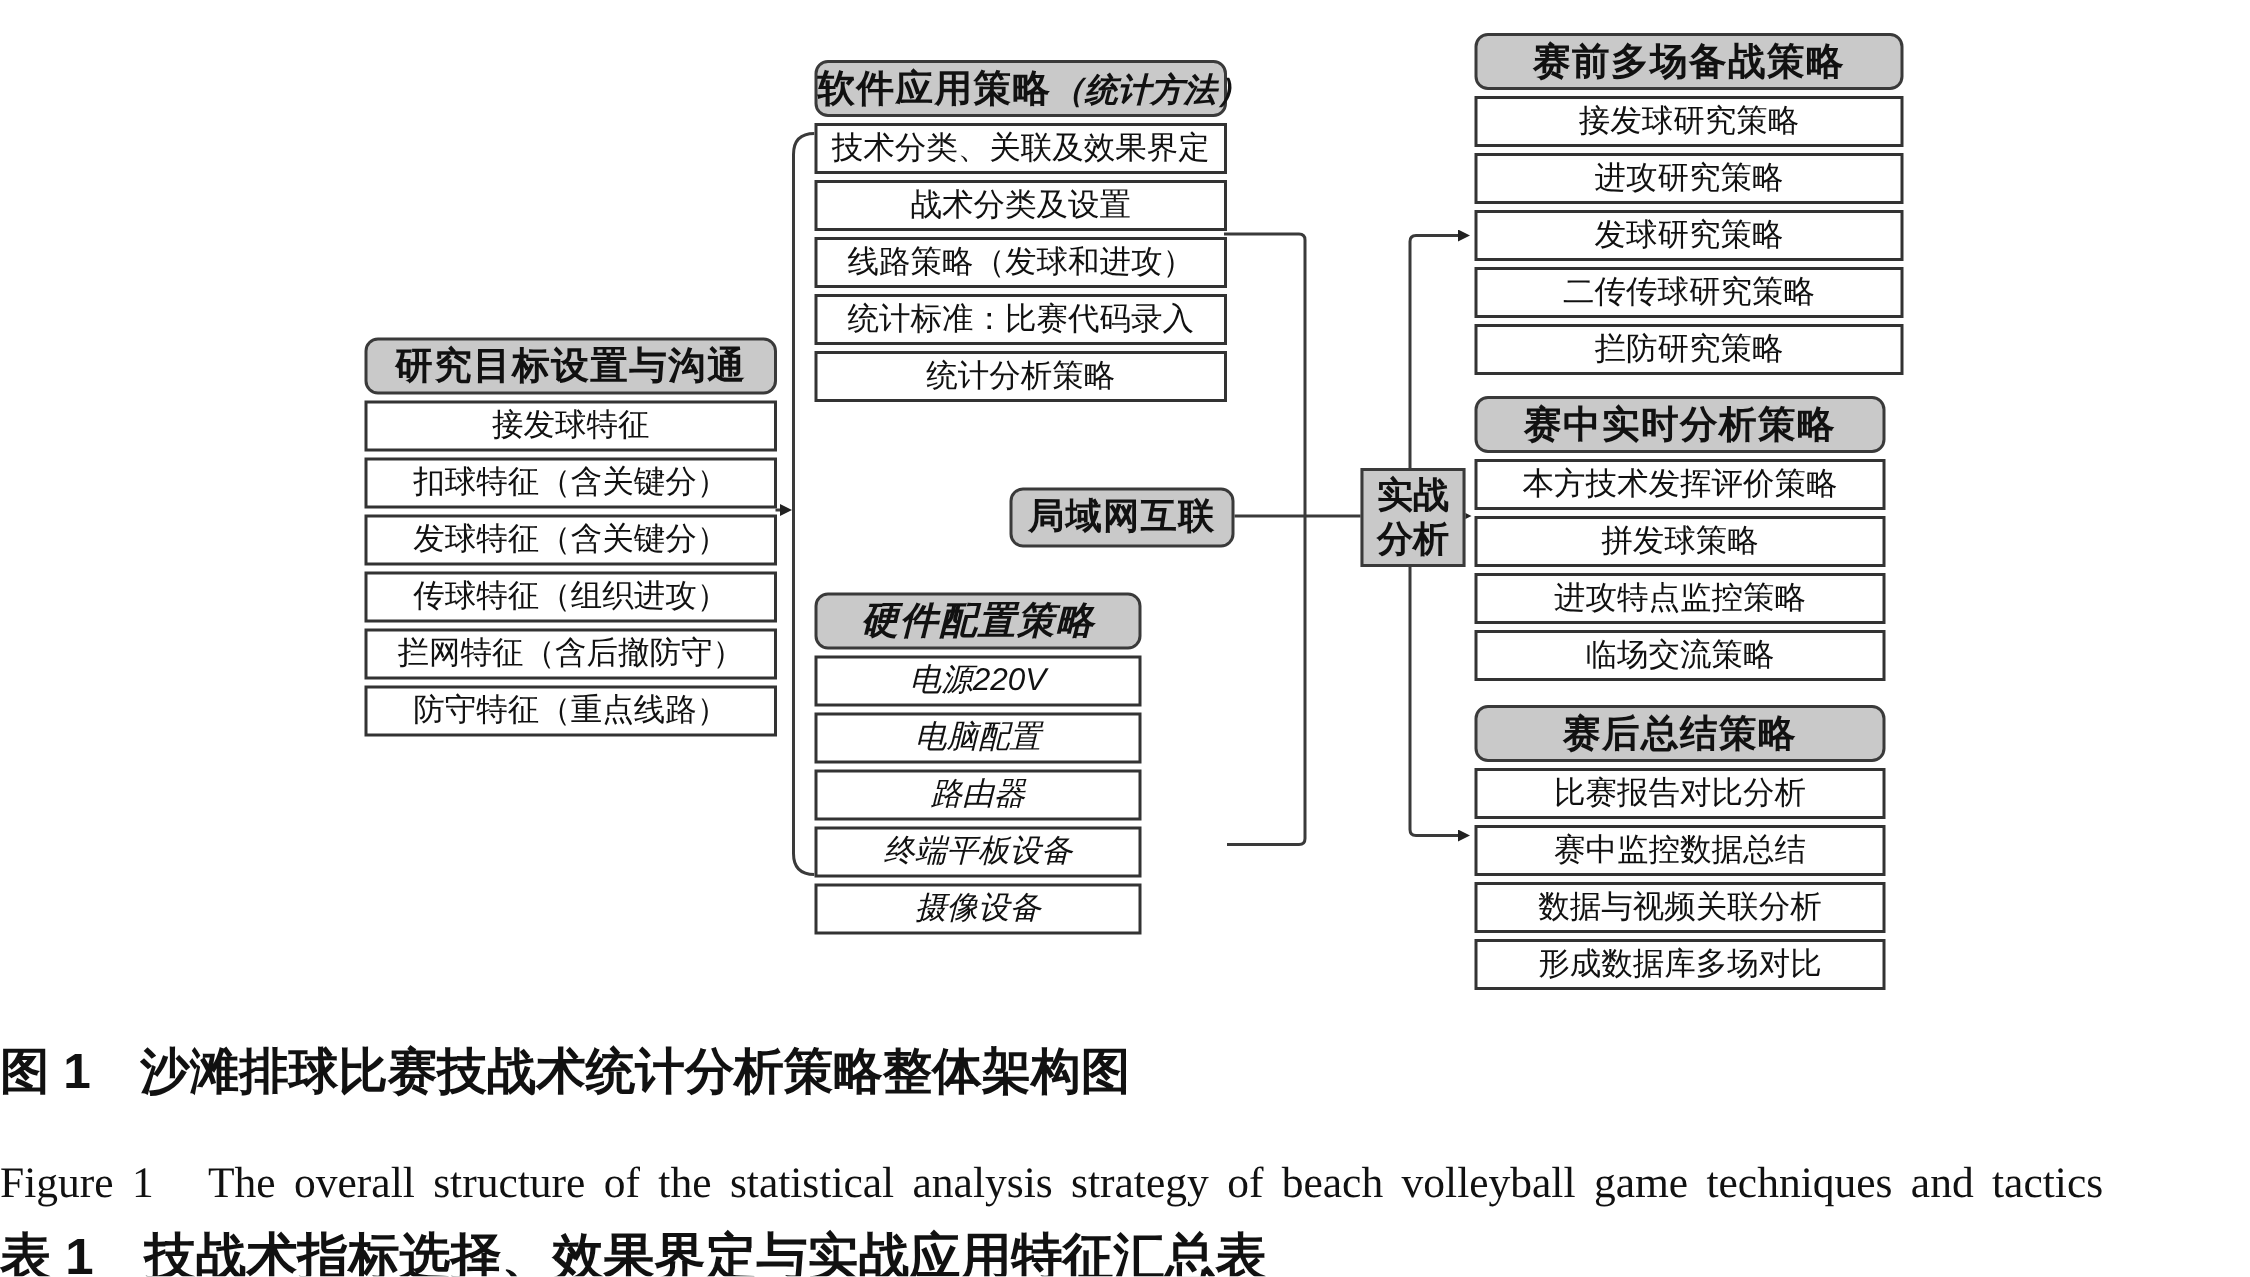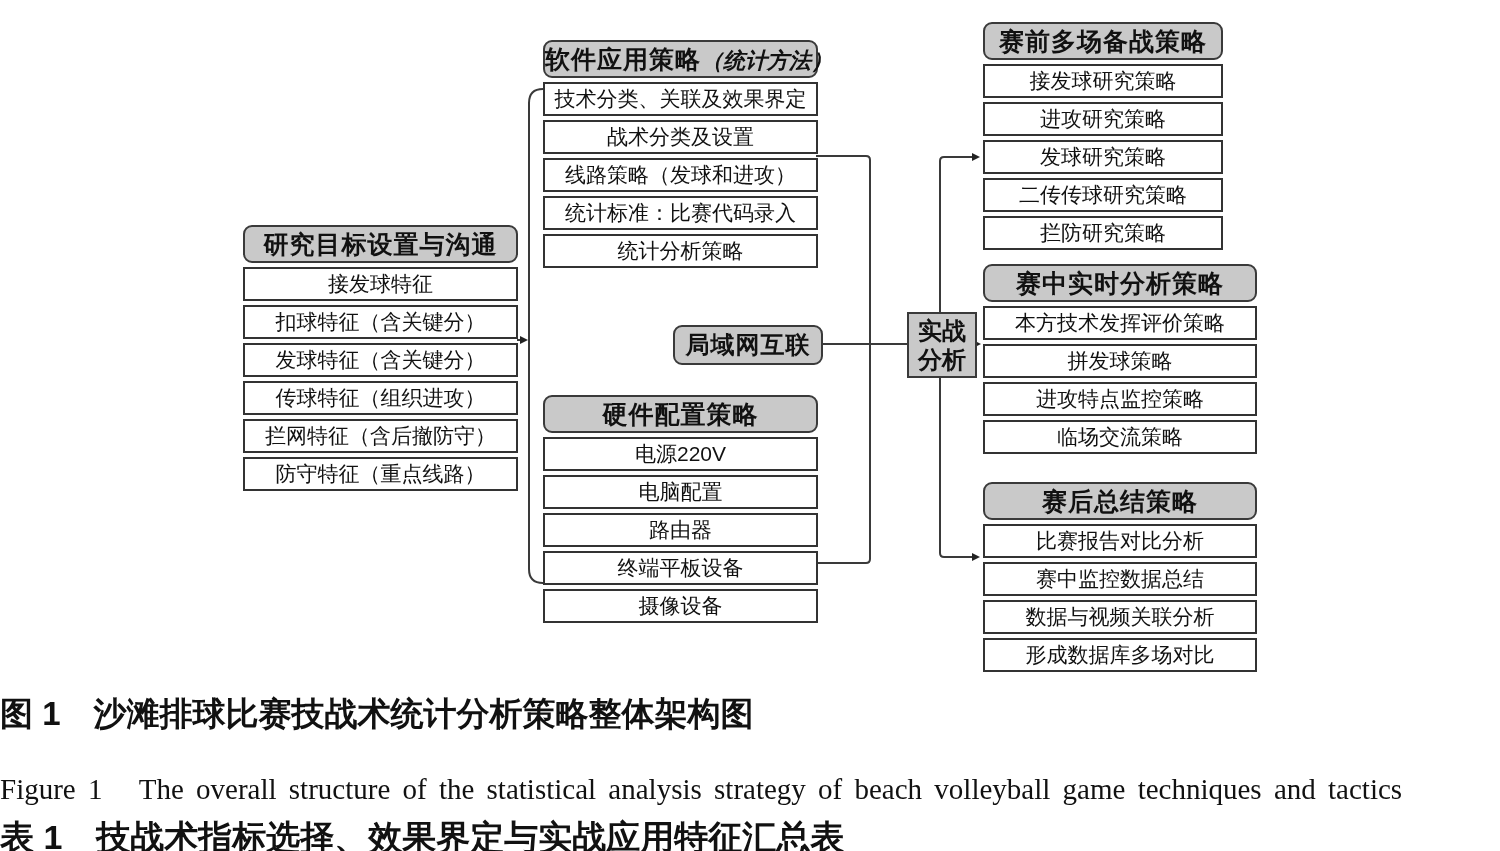--- a/index.html
+++ b/index.html
@@ -153,60 +153,60 @@
     <div class="header-box"><span>软件应用策略</span><span class="header-suffix">（统计方法）</span></div>
     <div>
         <div class="item-box">技术分类、关联及效果界定</div>
         <div class="item-box">战术分类及设置</div>
         <div class="item-box">线路策略（发球和进攻）</div>
         <div class="item-box">统计标准：比赛代码录入</div>
         <div class="item-box">统计分析策略</div>
       </div>
   </div>
 
-  <div class="column" style="left:543px; top:395px; width:275px;">
+  <div class="column" style="left:543px; top:395px; width:218px;font-style:italic;">
     <div class="header-box">硬件配置策略</div>
     <div>
         <div class="item-box">电源220V</div>
         <div class="item-box">电脑配置</div>
         <div class="item-box">路由器</div>
         <div class="item-box">终端平板设备</div>
         <div class="item-box">摄像设备</div>
       </div>
   </div>
 
   <div class="hub-box lan-box">局域网互联</div>
 
   <div class="hub-box combat-box">
     <div>实战</div>
     <div>分析</div>
   </div>
 
-  <div class="column" style="left:983px; top:22px; width:240px;">
+  <div class="column" style="left:983px; top:22px; width:286px;">
     <div class="header-box">赛前多场备战策略</div>
     <div>
         <div class="item-box">接发球研究策略</div>
         <div class="item-box">进攻研究策略</div>
         <div class="item-box">发球研究策略</div>
         <div class="item-box">二传传球研究策略</div>
         <div class="item-box">拦防研究策略</div>
       </div>
   </div>
 
   <div class="column" style="left:983px; top:264px; width:274px;">
     <div class="header-box">赛中实时分析策略</div>
     <div>
         <div class="item-box">本方技术发挥评价策略</div>
         <div class="item-box">拼发球策略</div>
         <div class="item-box">进攻特点监控策略</div>
         <div class="item-box">临场交流策略</div>
       </div>
   </div>
 
-  <div class="column" style="left:983px; top:470px; width:274px;margin-top:12px;">
+  <div class="column" style="left:983px; top:470px; width:274px;">
     <div class="header-box">赛后总结策略</div>
     <div>
         <div class="item-box">比赛报告对比分析</div>
         <div class="item-box">赛中监控数据总结</div>
         <div class="item-box">数据与视频关联分析</div>
         <div class="item-box">形成数据库多场对比</div>
       </div>
   </div>
 
   <div class="caption caption-cn-1">图 1　沙滩排球比赛技战术统计分析策略整体架构图</div>

